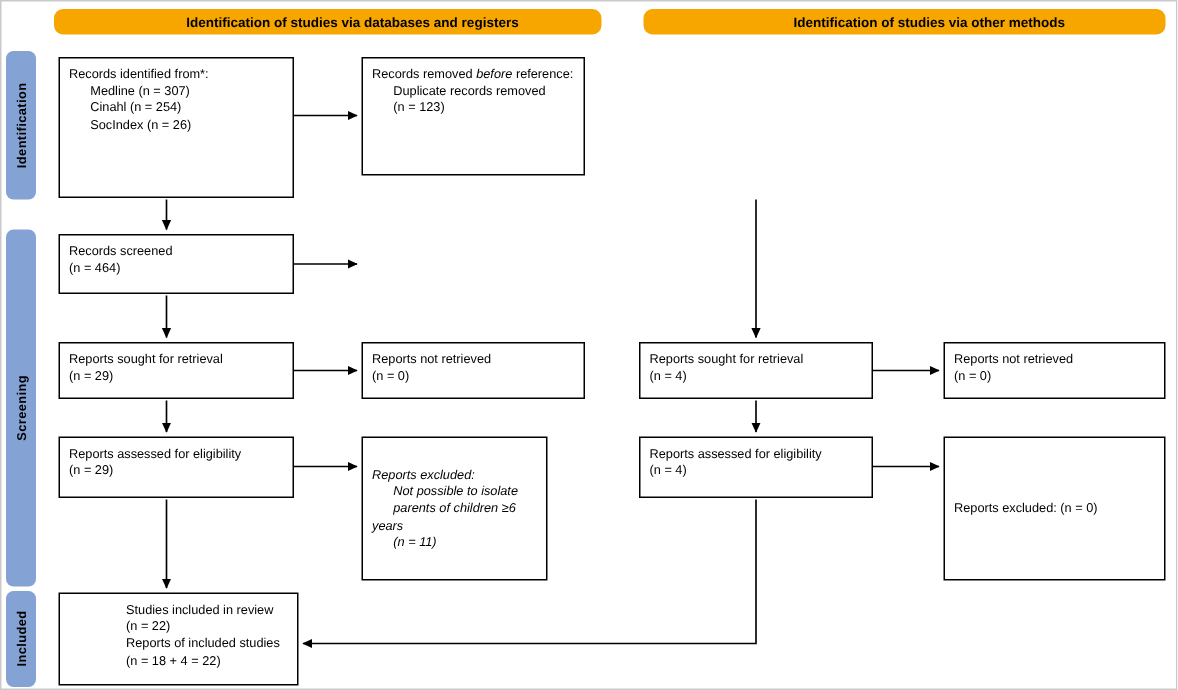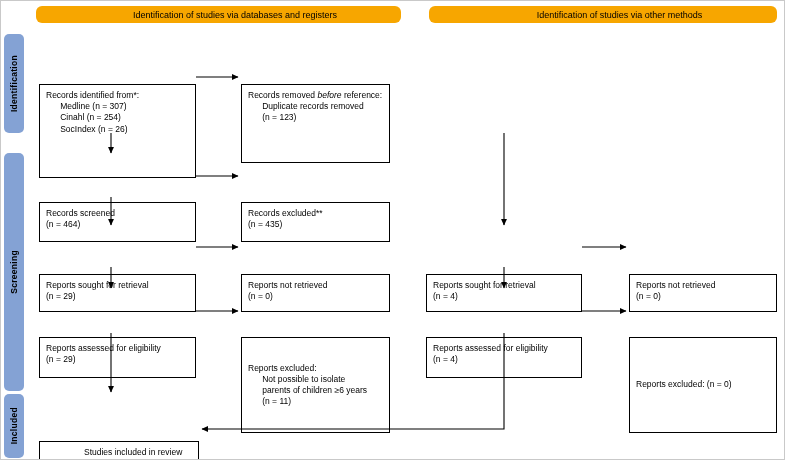--- a/index.html
+++ b/index.html
@@ -5,33 +5,33 @@
   * { margin:0; padding:0; box-sizing:border-box; }
   html,body { background:#ffffff; }
   body { font-family:"Liberation Sans", sans-serif; color:#000; }
   .canvas {
     position:relative; width:785px; height:460px; background:#fff;
     border:1px solid #c9c9c9; overflow:hidden;
   }
   .hdr {
     position:absolute; height:17px; background:#F7A600; border-radius:6px;
     display:flex; align-items:center; justify-content:center;
-    font-size:9px; font-weight:normal; color:#000;padding-left:33px;
+    font-size:9px; font-weight:bold; color:#000;padding-left:33px;
   }
   .stage {
     position:absolute; width:20px; background:#84A2D4; border-radius:5px;
     display:flex; align-items:center; justify-content:center;
   }
   .stage span {
     writing-mode:vertical-rl; transform:rotate(180deg);
     font-size:8.5px; font-weight:bold; letter-spacing:.3px; color:#000;
   }
   .box {
     position:absolute; background:#fff; border:1px solid #000;
-    padding:5px 6px; font-size:8.5px; line-height:1.32; color:#000;margin-top:46px;
+    padding:5px 6px; font-size:8.5px; line-height:1.32; color:#000;
   }
   .box .txt { display:block; white-space:pre-wrap; }
   .box.vcenter { display:flex; align-items:center; }
   svg.arrows { position:absolute; left:0; top:0; pointer-events:none; }
   .ar { stroke:#000; stroke-width:1.1; fill:none; marker-end:url(#ah); }
 </style>
 </head>
 <body>
 
 <div class="canvas">
@@ -81,31 +81,27 @@
 Reports of included studies
 (n = 18 + 4 = 22)</span>
   </div>
 
   <div class="box" style="left:240px; top:37px; width:149px; height:79px;">
     <div><span>Records removed </span><i>before</i><span> reference:</span></div>
     <span class="txt">      Duplicate records removed
       (n = 123)</span>
   </div>
 
-  <div class="box" style="left:240px; top:155px; width:149px; height:40px;">
-    <span class="txt">Records excluded**
-(n = 435)</span>
-  </div>
 
   <div class="box" style="left:240px; top:227px; width:149px; height:38px;">
     <span class="txt">Reports not retrieved
 (n = 0)</span>
   </div>
 
-  <div class="box vcenter" style="left:240px; top:290px; width:149px; height:96px;">
+  <div class="box vcenter" style="left:240px; top:290px; width:124px; height:96px;font-style:italic;">
     <span class="txt">Reports excluded:
       Not possible to isolate
       parents of children ≥6 years
       (n = 11)</span>
   </div>
 
 
   <div class="box" style="left:425px; top:227px; width:156px; height:38px;">
     <span class="txt">Reports sought for retrieval
 (n = 4)</span>

